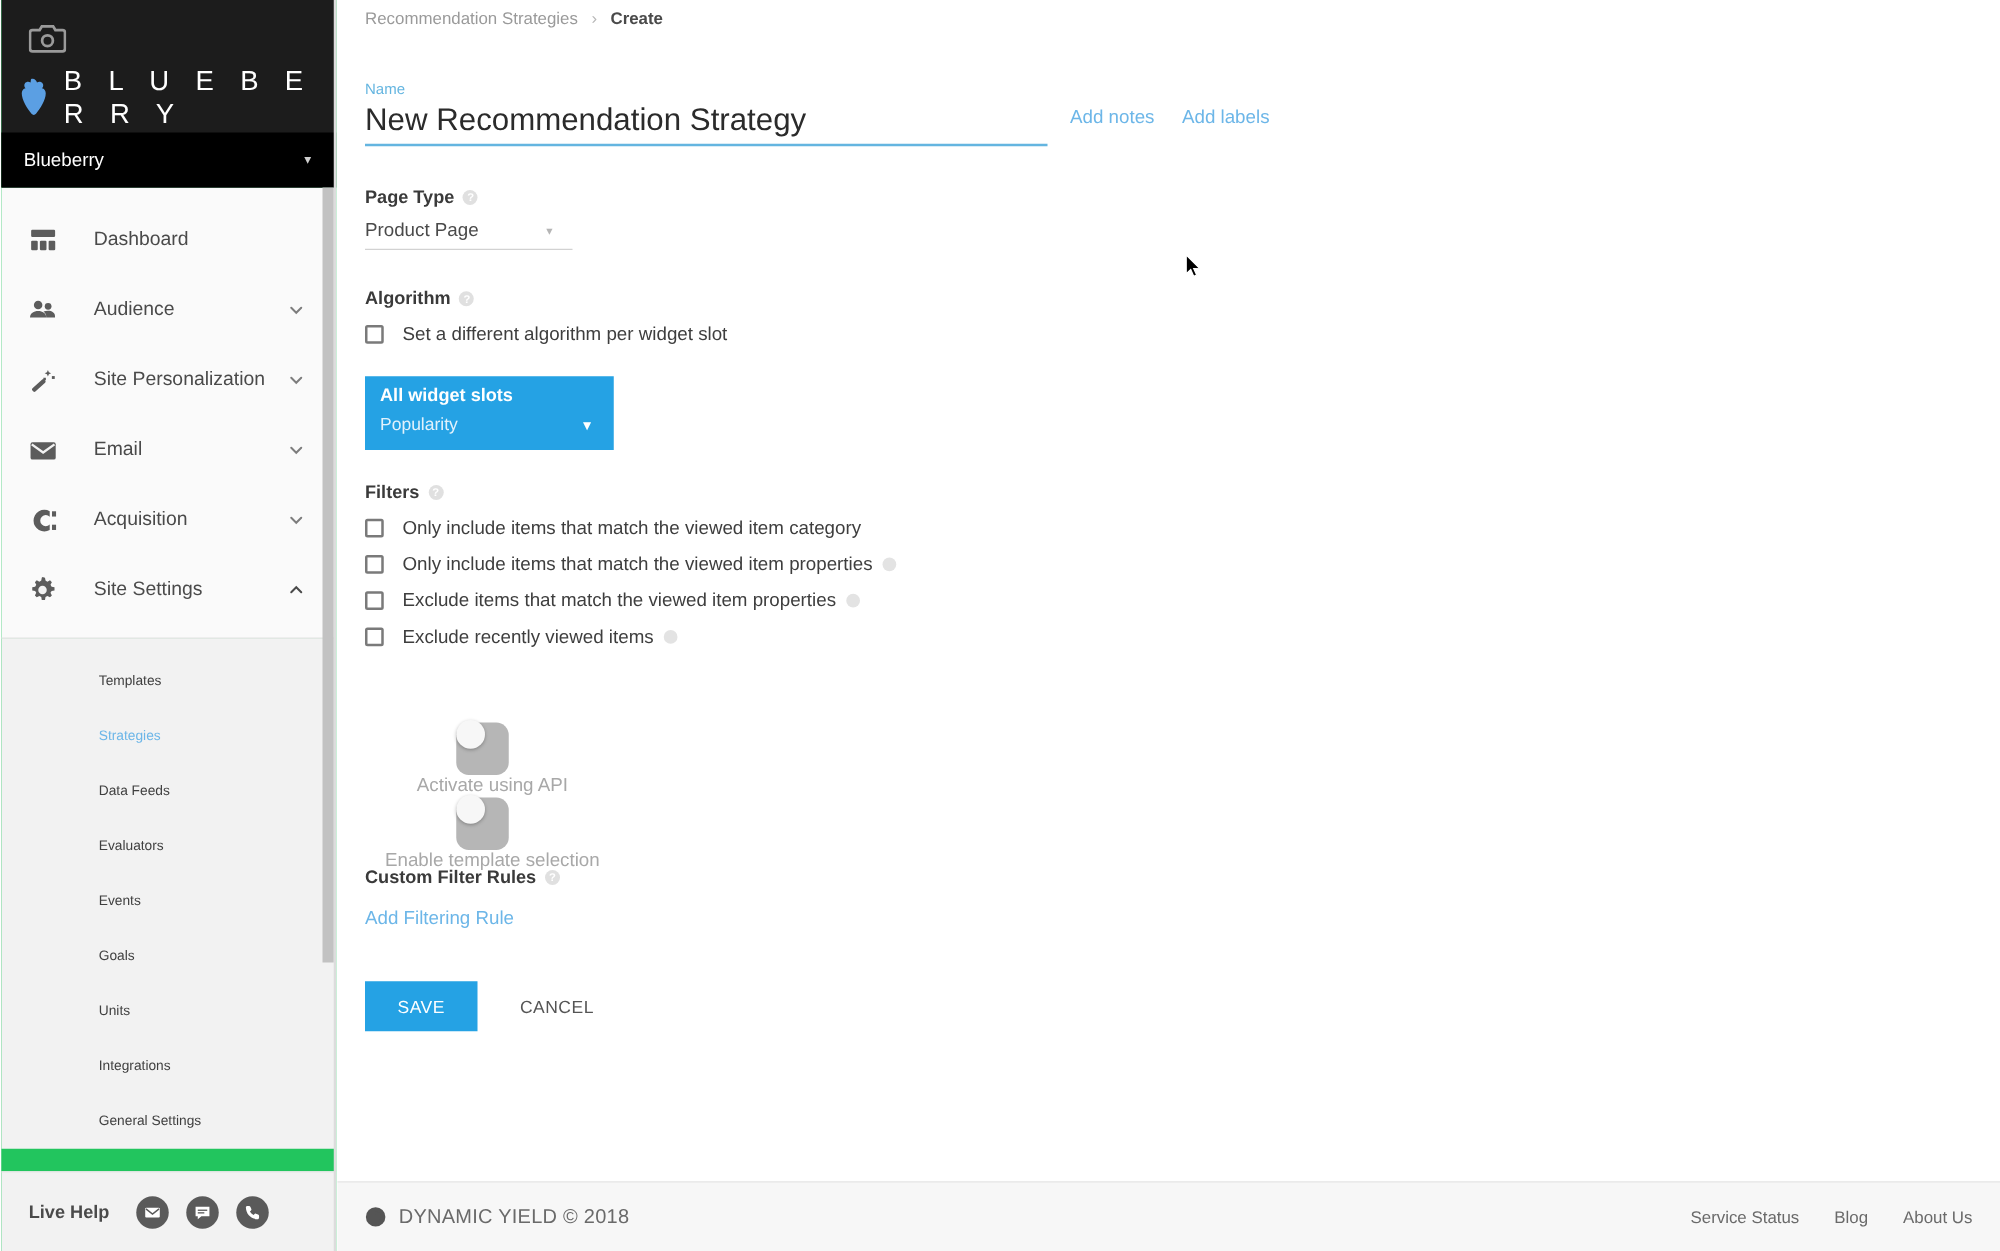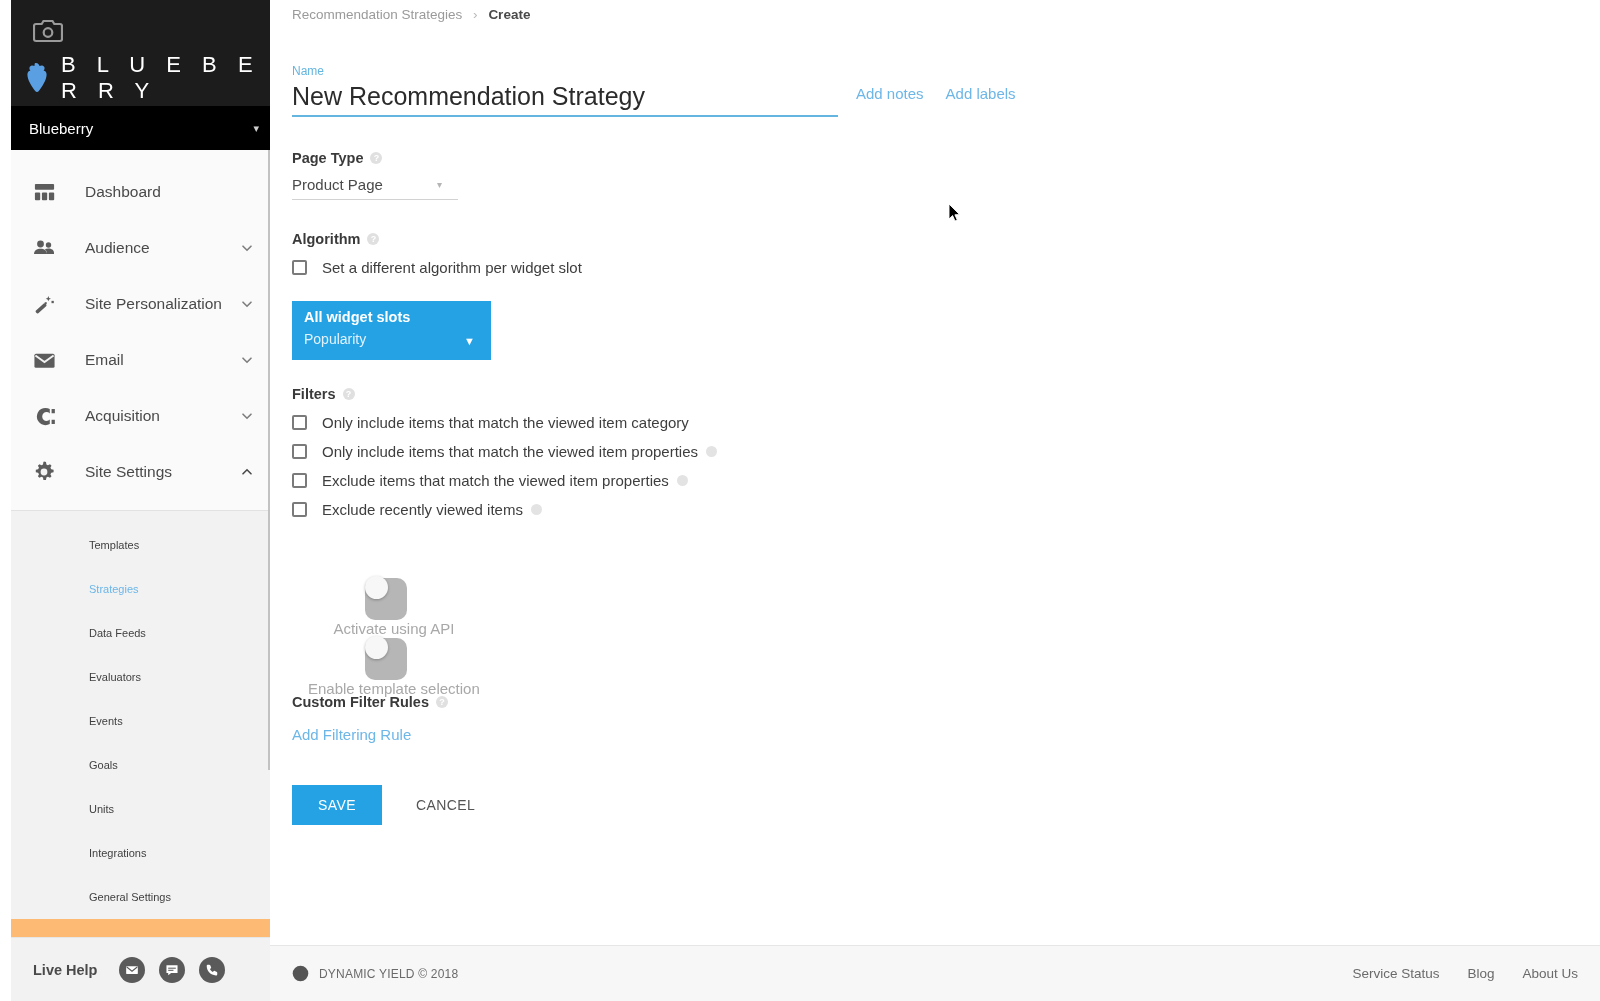--- a/index.html
+++ b/index.html
@@ -11,24 +11,24 @@
     height: 1001px;
     overflow: hidden;
     font-family: "Liberation Sans", sans-serif;
     background: #ffffff;
     position: relative;
   }
 
   
   #sidebar {
     position: absolute;
-    left: 11px; top: 0;
+    left: 1px; top: 0;
     width: 268px;
     height: 1001px;
-    background: #fdba74;
+    background: #22c55e;
     overflow: hidden;
   }
   #brand-block {
     height: 150px;
     background: #1c1c1c;
     position: relative;
   }
   #camera-icon {
     position: absolute;
     left: 22px; top: 19px;
@@ -400,21 +400,21 @@
     align-items: center;
     box-sizing: border-box;
     padding: 0 22px;
   }
   #footer-left { display: flex; align-items: center; flex: 1; }
   #dy-logo {
     width: 17px; height: 17px;
     margin-right: 10px;
   }
   #footer-copy {
-    font-size: 12px;
+    font-size: 16px;
     color: #6a6a6a;
     letter-spacing: 0.2px;
   }
   #footer-links { display: flex; gap: 28px; }
   #footer-links a {
     font-size: 13.5px;
     color: #6a6a6a;
     text-decoration: none;
     cursor: pointer;
   }

